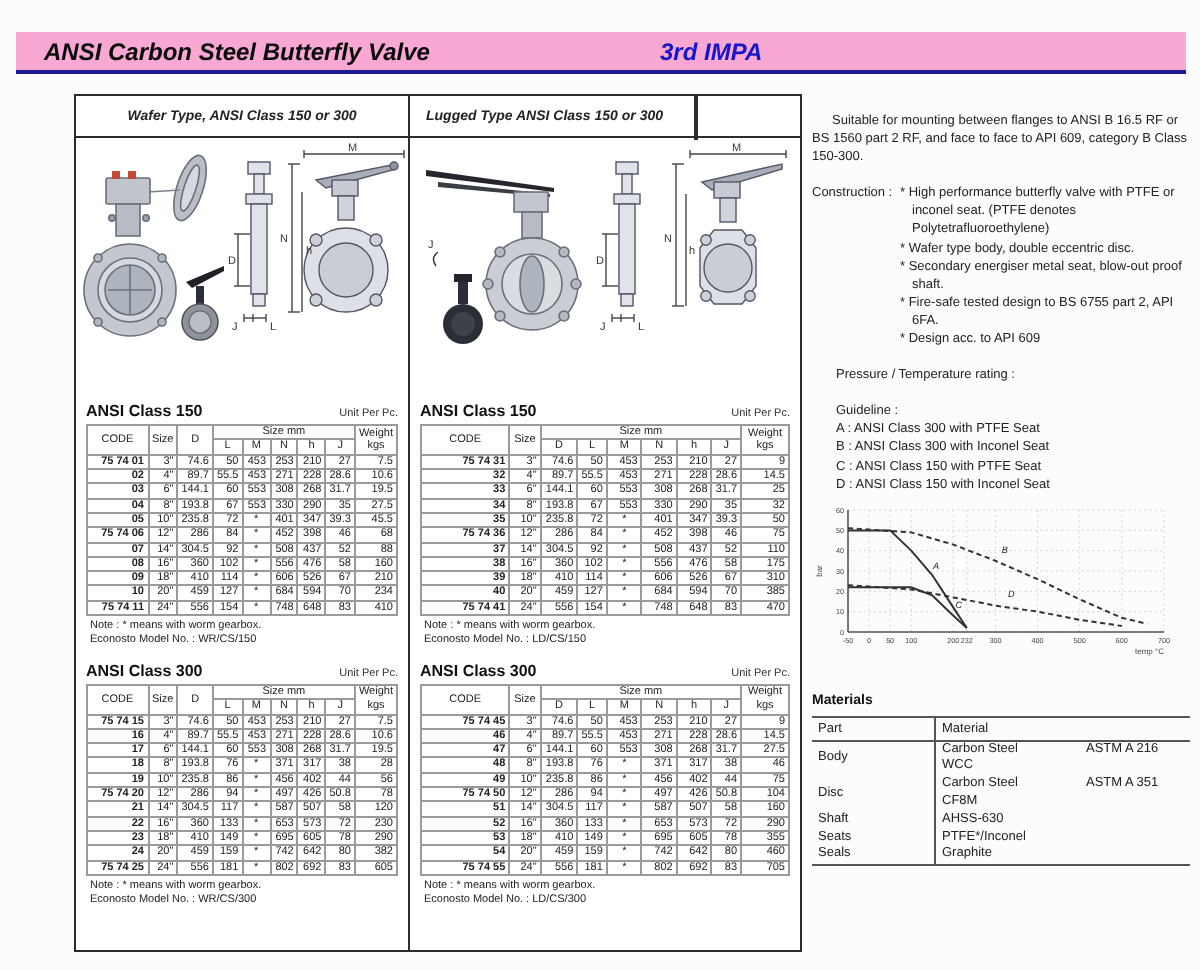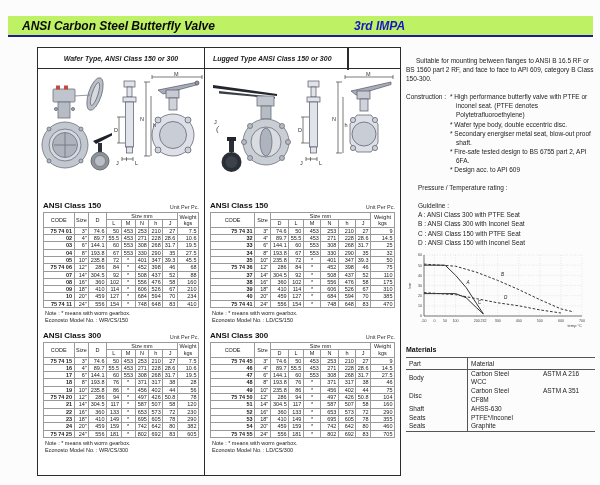--- a/index.html
+++ b/index.html
@@ -1,21 +1,21 @@
 <!DOCTYPE html>
 <html><head>
 <meta charset="utf-8">
 <style>
   html,body{margin:0;padding:0;background:#e9e9e9;}
   .page{position:relative;width:600px;height:485px;background:#fcfcfc;overflow:hidden;
         font-family:"Liberation Sans",sans-serif;color:#222;}
   
-  .titlebar{position:absolute;left:8px;top:16px;width:585px;height:19px;background:#bef264;}
+  .titlebar{position:absolute;left:8px;top:16px;width:585px;height:19px;background:#f9a8d4;}
   .titlebar .ttl{position:absolute;left:14px;top:3px;font-size:12px;font-weight:bold;font-style:italic;color:#0a0a0a;}
-  .titlebar .ed{position:absolute;left:322px;top:3px;font-size:12px;font-weight:bold;font-style:italic;color:#1616c8;margin-left:24px;}
+  .titlebar .ed{position:absolute;left:322px;top:3px;font-size:12px;font-weight:bold;font-style:italic;color:#1616c8;}
   .titlerule{position:absolute;left:8px;top:35px;width:585px;height:2px;background:#1c1c96;}
   
   .panels{position:absolute;left:37px;top:47px;width:362px;height:427px;border:1.5px solid #2b2b2b;background:#fff;display:flex;}
   .panel{position:relative;height:100%;box-sizing:border-box;}
   .panel.wafer{width:167px;border-right:1.5px solid #2b2b2b;}
   .panel.lugged{flex:1;}
   .phead{height:20px;border-bottom:1.5px solid #2b2b2b;display:flex;align-items:center;
          font-size:7px;font-weight:bold;font-style:italic;}
   .panel.wafer .phead{justify-content:center;}
   .panel.lugged .phead span{padding-left:8px;}

